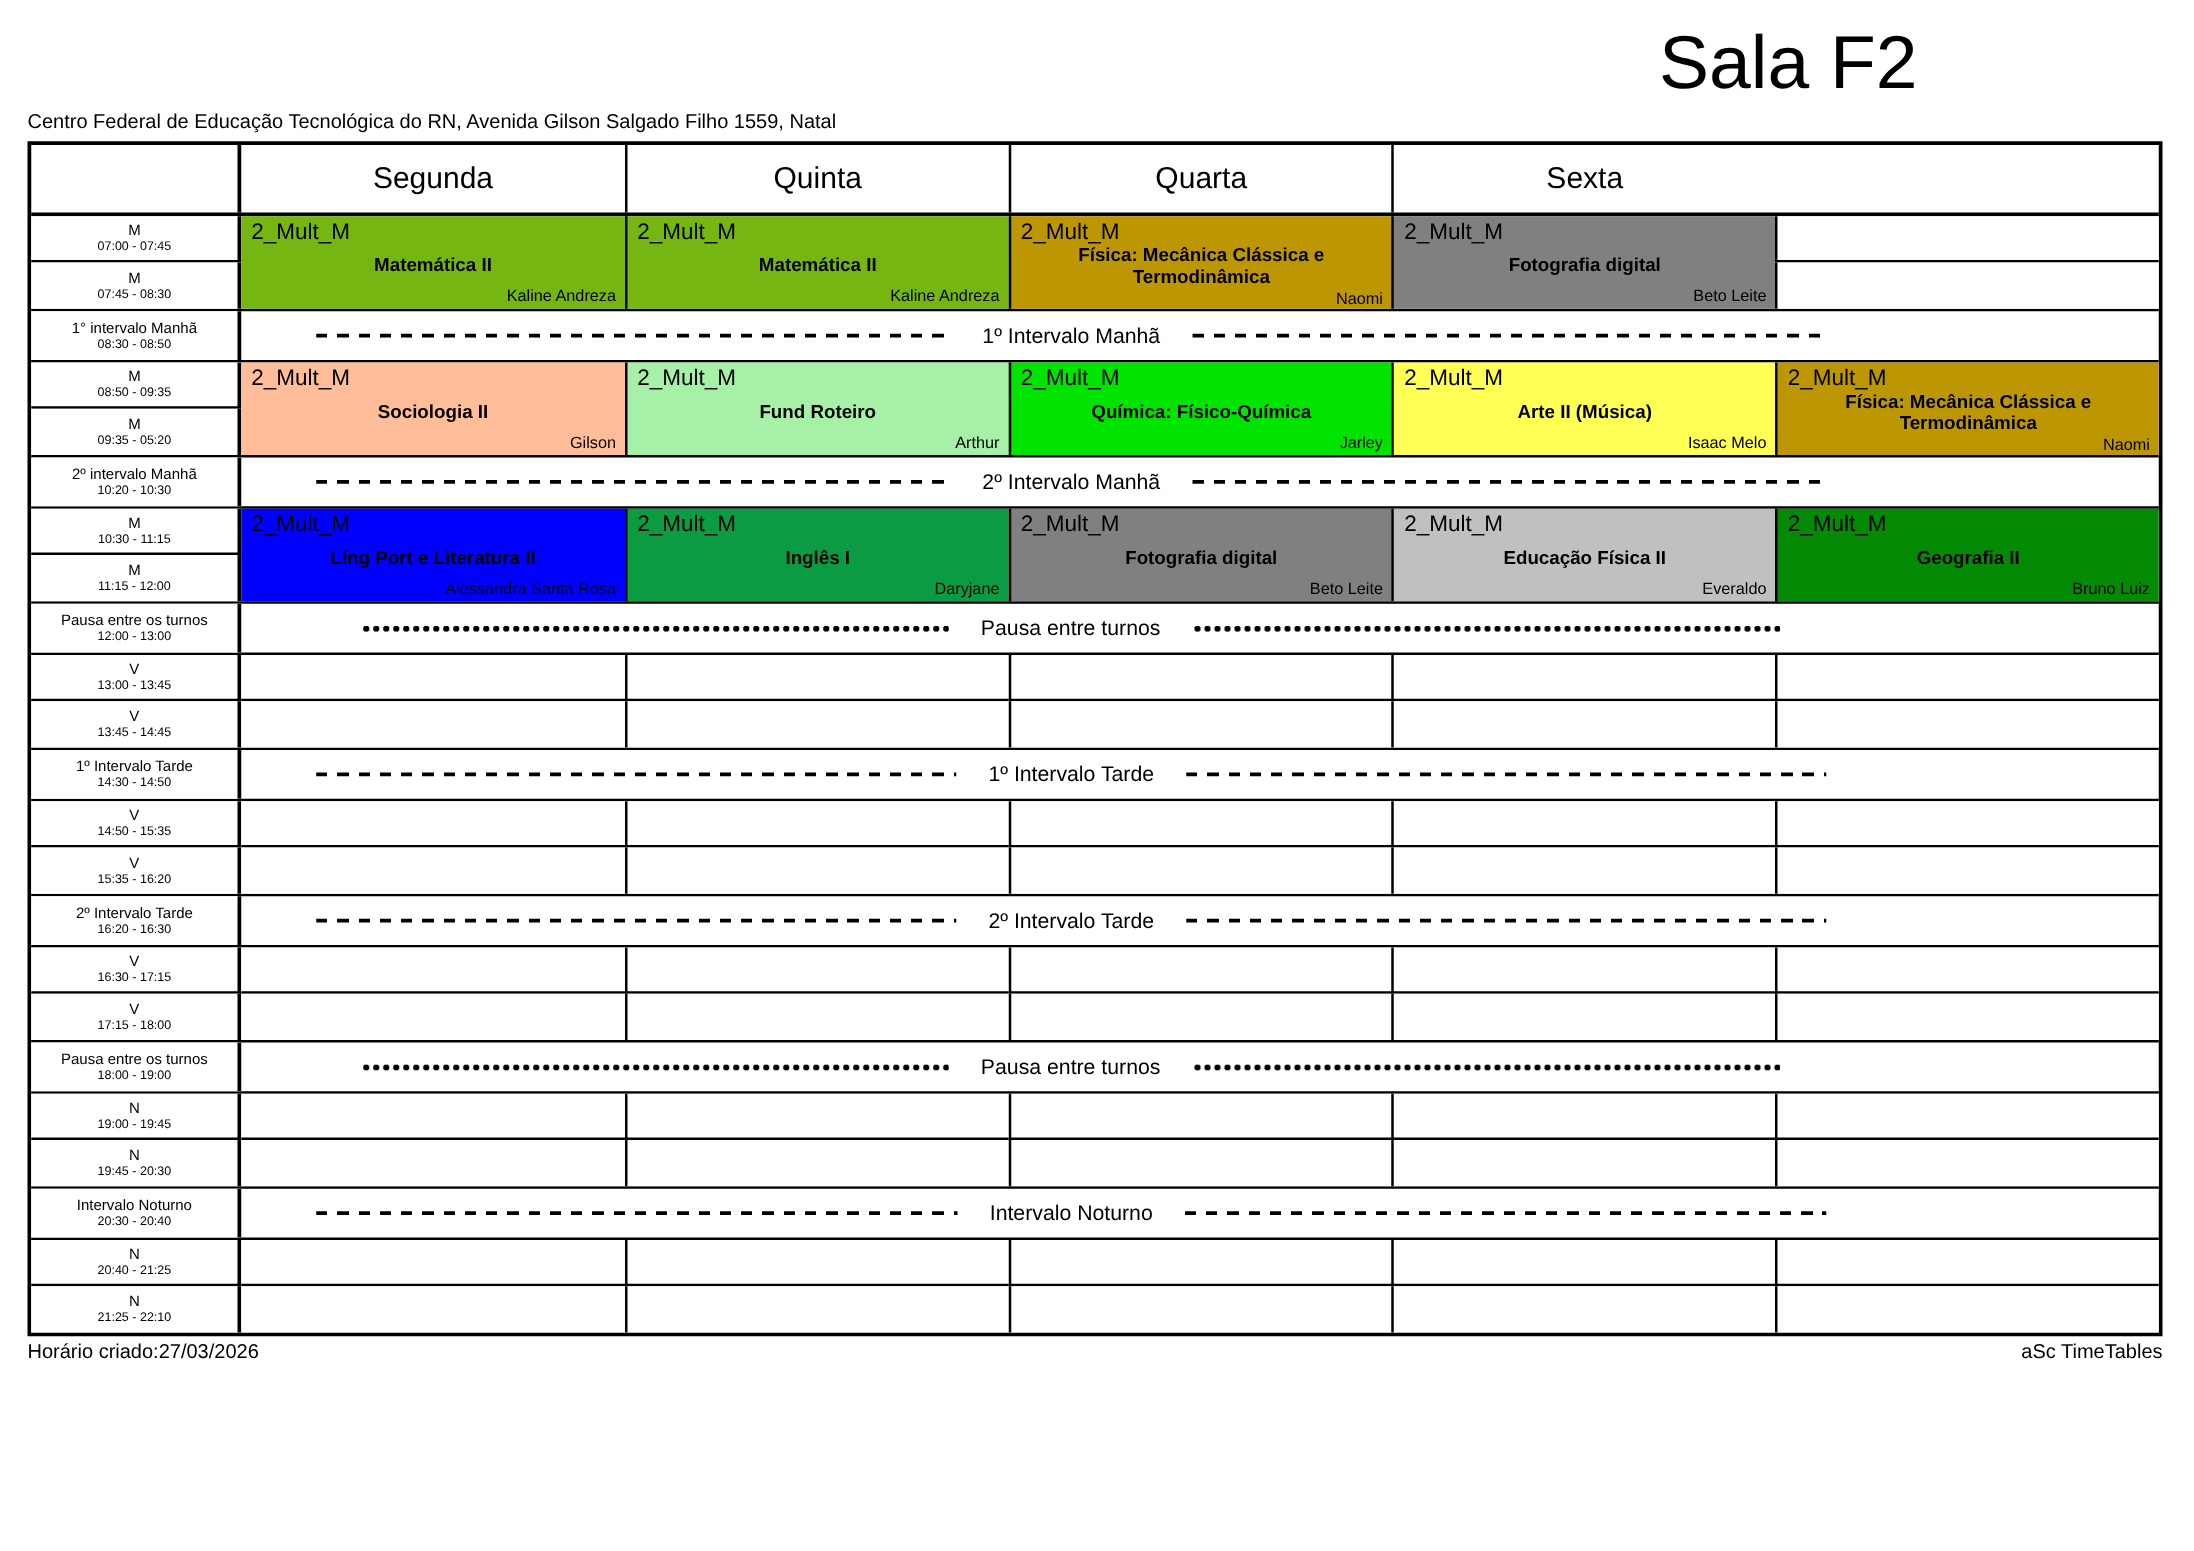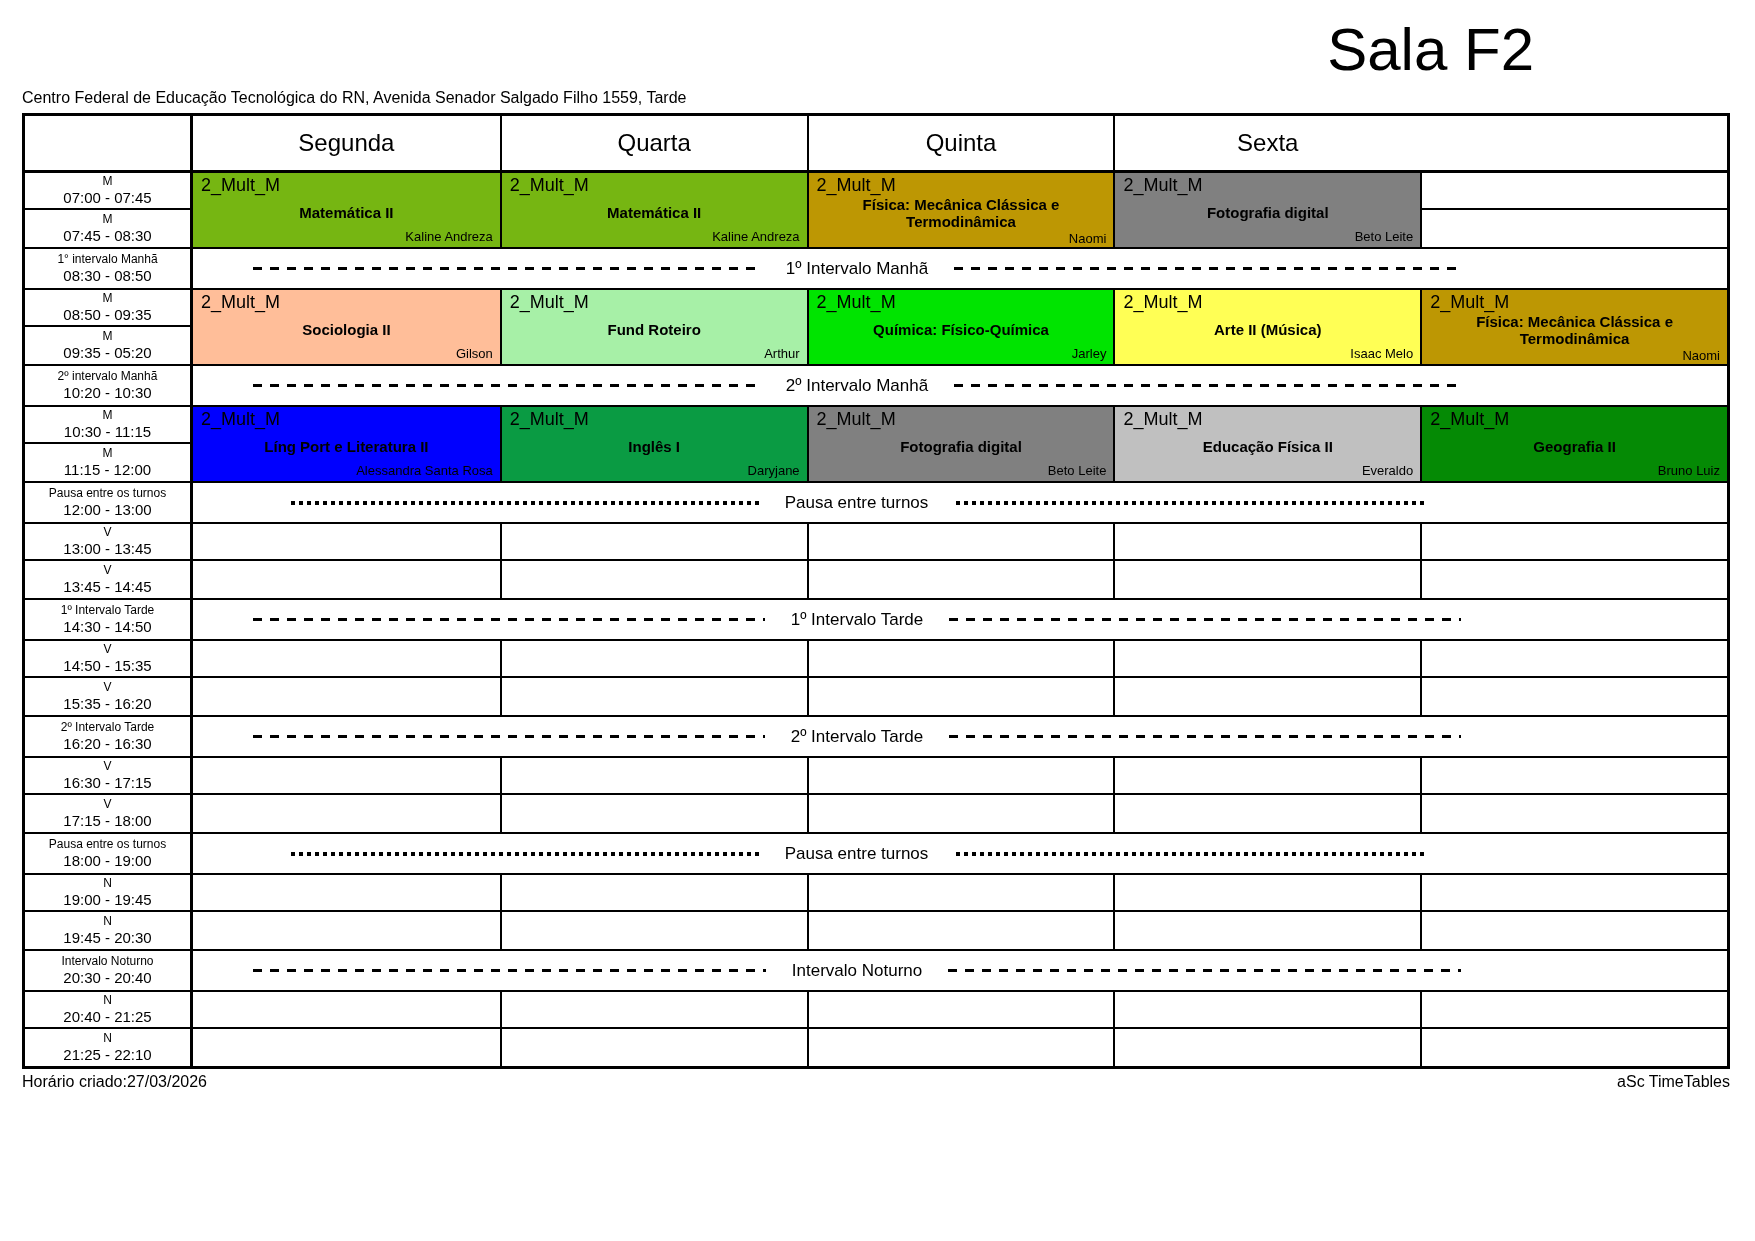--- a/index.html
+++ b/index.html
@@ -32,21 +32,21 @@
     border-bottom:2px solid #000;
   }
   .timetable-block:last-child,.interval:last-child{border-bottom:none;}
   .timecell{
     grid-column:1;border-right:3px solid #000;
     display:flex;flex-direction:column;align-items:center;justify-content:center;
     background:#fff;
   }
   .tc-top{border-bottom:2px solid #000;}
   .tlabel{font-size:12px;line-height:1.25;}
-  .ttime{font-size:15px;line-height:1.25;}
+  .ttime{font-size:10px;line-height:1.25;}
   .lesson{
     display:flex;flex-direction:column;justify-content:space-between;
     border-left:2px solid #000;overflow:hidden;
   }
   .lesson.firstday,.emptycell.firstday{border-left:none;}
   .lgroup{font-size:18px;text-align:left;padding:2px 0 0 8px;}
   .lsubject{font-size:15px;font-weight:bold;text-align:center;padding:0 6px;line-height:1.15;}
   .lteacher{font-size:13px;text-align:right;padding:0 7px 3px 0;}
   .emptycell{border-left:2px solid #000;background:#fff;}
   .interval{
@@ -64,28 +64,28 @@
   .page-footer{
     display:flex;justify-content:space-between;align-items:flex-start;
     font-size:16px;margin-top:4px;width:1708px;
   }
 </style>
 </head>
 <body>
 
 <div class="content">
   <h1 class="page-title">Sala F2</h1>
-  <div class="page-subtitle">Centro Federal de Educação Tecnológica do RN, Avenida Senador Salgado Filho 1559, Tarde</div>
+  <div class="page-subtitle">Centro Federal de Educação Tecnológica do RN, Avenida Gilson Salgado Filho 1559, Natal</div>
 
   <div class="timetable">
     <div class="tt-header">
       <div class="corner"></div>
       <div class="day-header firstday">Segunda</div>
+      <div class="day-header">Quinta</div>
       <div class="day-header">Quarta</div>
-      <div class="day-header">Quinta</div>
       <div class="day-header">Sexta</div>
     </div>
     <div id="tt-body">
         <div class="timetable-block">
           <div class="timecell tc-top" style="grid-area: 1 / 1;">
             <div class="tlabel">M</div>
             <div class="ttime">07:00 - 07:45</div>
           </div>
           <div class="timecell" style="grid-area: 2 / 1;">
             <div class="tlabel">M</div>

